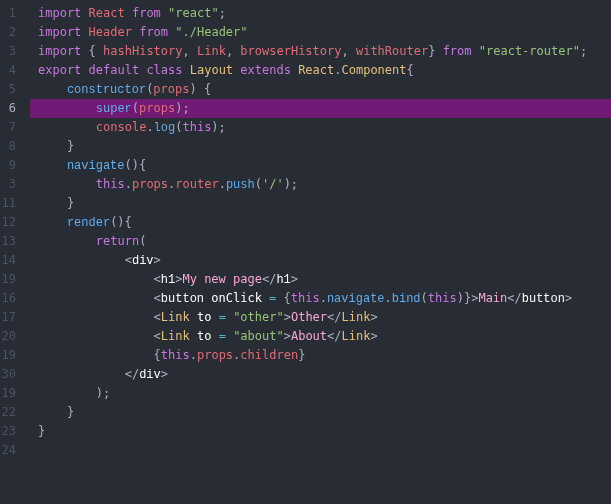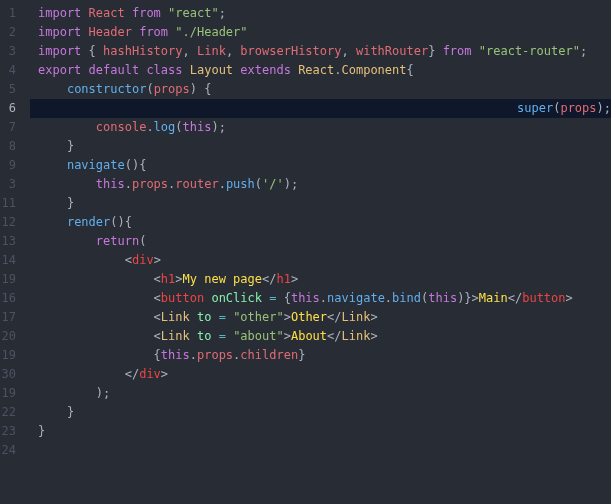--- a/index.html
+++ b/index.html
@@ -31,38 +31,37 @@
   .code {
     padding: 4px 0;
     flex: 1;
     white-space: pre;
   }
   .line {
     padding-left: 8px;
     height: 19px;
   }
   .line.active {
-    background: #0f172a;
-    text-align: right;
+    background: #701a75;
   }
   .gutter .ln.active {
     color: #abb2bf;
   }
   
   .k  { color: #c678dd; margin-top: 17px; } 
   .s  { color: #98c379; } 
-  .fn { color: #61afef; } 
+  .fn { color: #61afef; font-family: Liberation Mono, monospace; } 
   .cls{ color: #e5c07b; } 
-  .attr{ color: #86efac; } 
+  .attr{ color: #ffffff; } 
   .op { color: #56b6c2; } 
   .p  { color: #abb2bf; } 
-  .tag{ color: #ef4444; } 
+  .tag{ color: #ffffff; font-family: Liberation Mono, monospace; } 
   .var{ color: #e06c75; } 
   .prop{color: #e06c75; } 
-  .txt{ color: #fde047; } 
+  .txt{ color: #f9a8d4; } 
 </style>
 </head>
 <body>
 
 <div class="editor">
   <div class="gutter" id="gutter">
       <div class="ln">1</div>
       <div class="ln">2</div>
       <div class="ln">3</div>
       <div class="ln">4</div>

